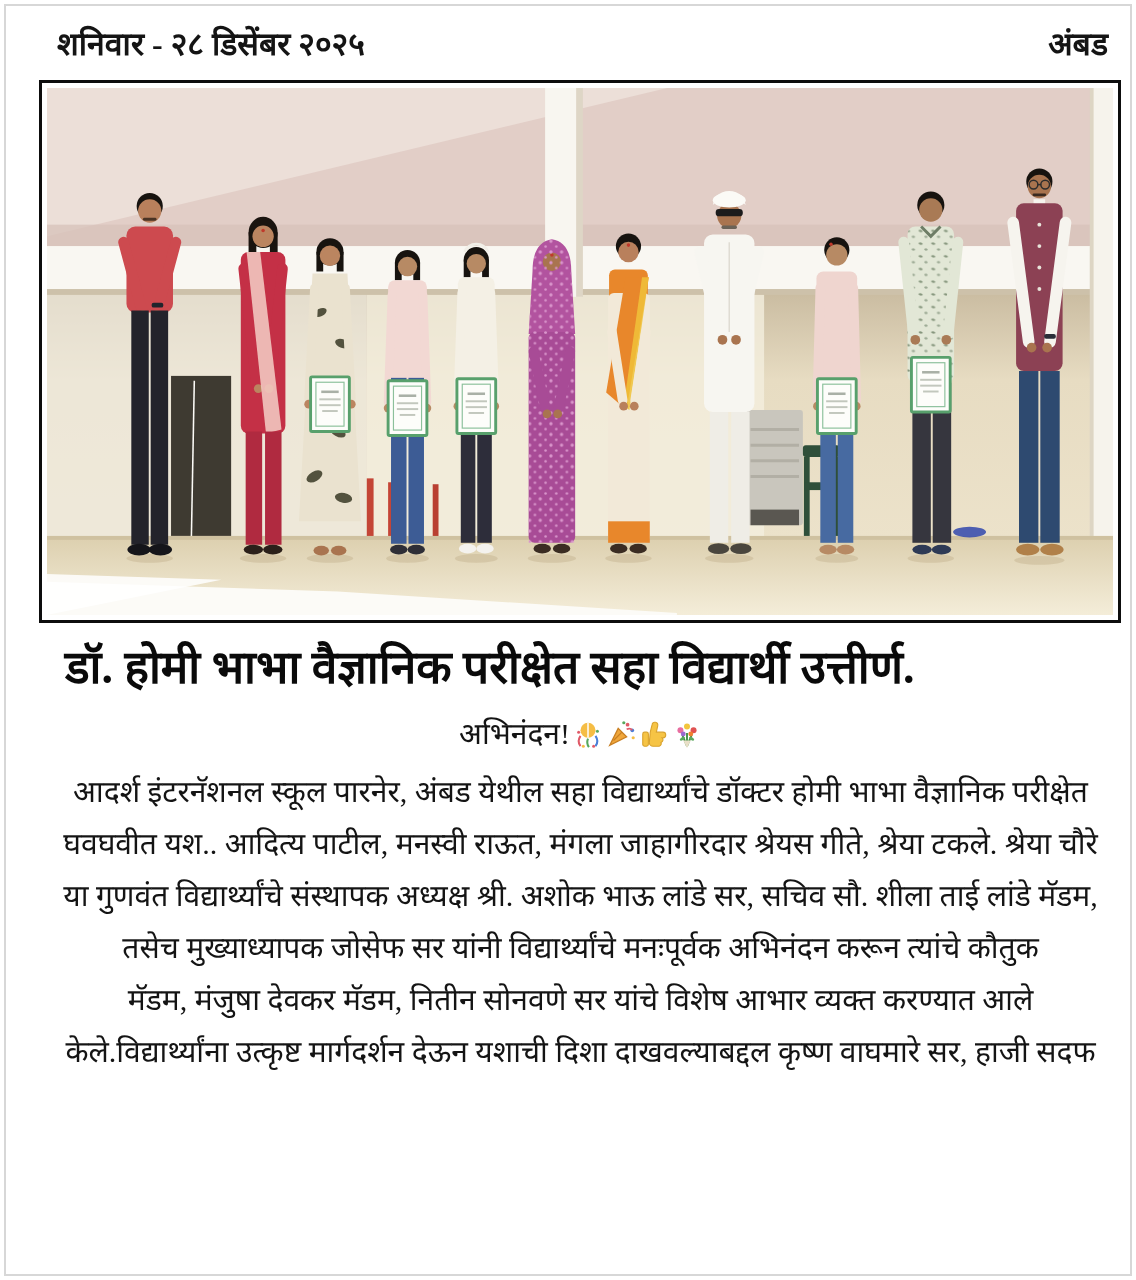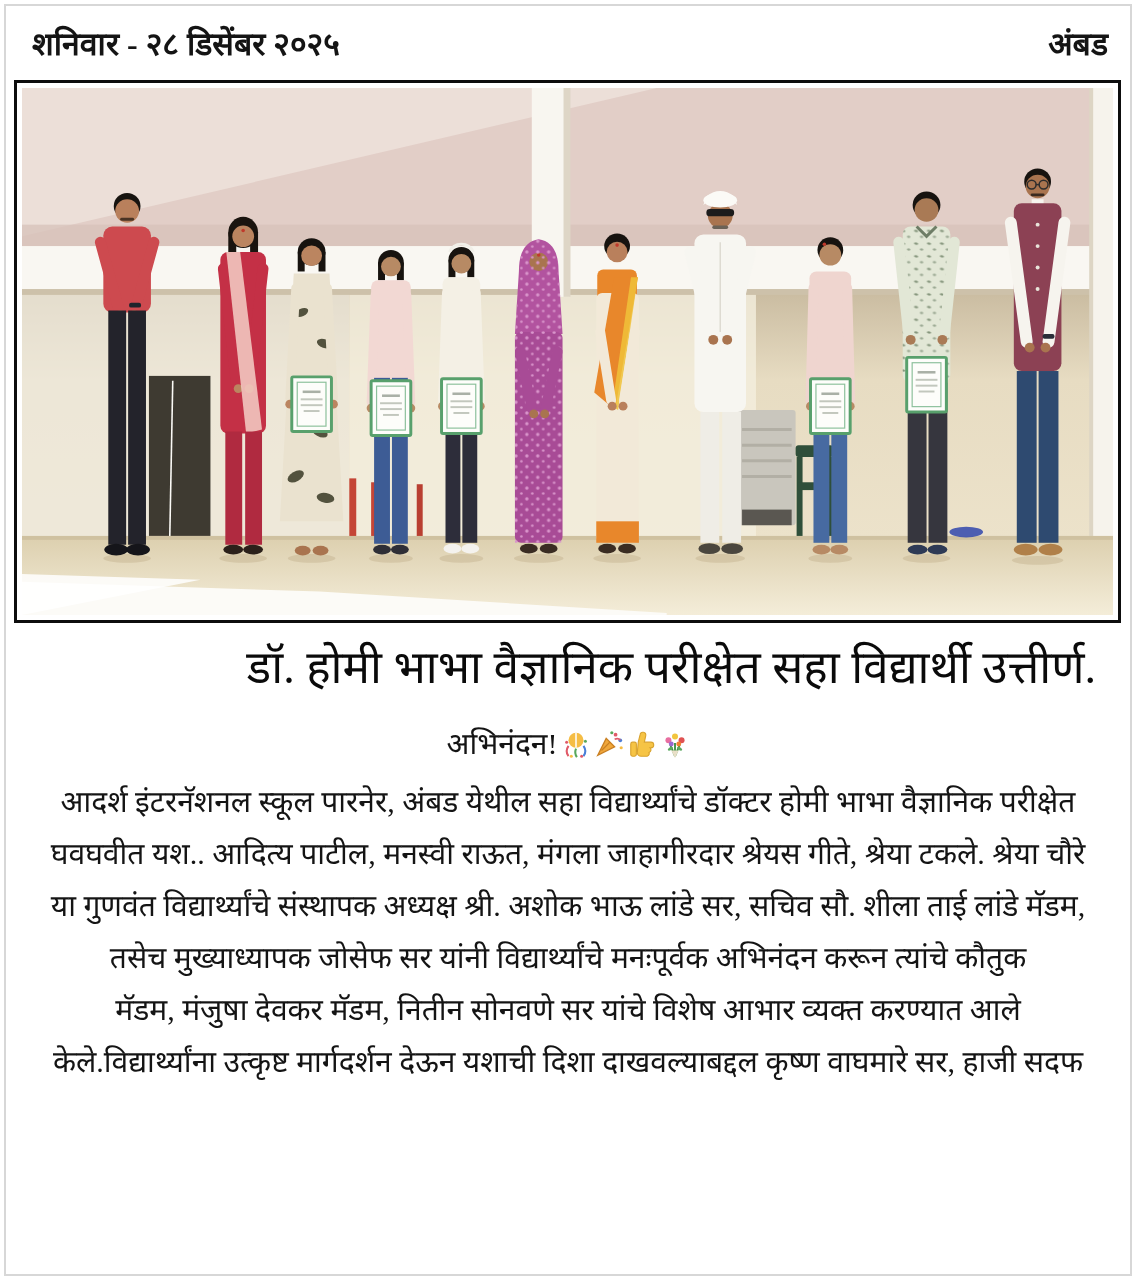--- a/index.html
+++ b/index.html
@@ -2,36 +2,36 @@
 <html><head>
 <meta charset="utf-8">
 <style>
   html,body{margin:0;padding:0;}
   body{
     width:1136px;height:1280px;background:#ffffff;position:relative;
     font-family:"Liberation Serif","DejaVu Serif","DejaVu Sans",serif;
     color:#101010;
   }
   .page{
-    position:absolute;inset:4px;border:2px solid #d7d7d7;background:#fff;overflow:hidden;
+    position:absolute;inset:4px;border:2px solid #d7d7d7;background:#fff;overflow:hidden;padding-left:25px;
   }
   .masthead{
     display:flex;justify-content:space-between;align-items:baseline;
     padding:16px 22px 0 26px;font-weight:bold;font-size:32px;line-height:44px;color:#141414;
   }
   .photo-frame{
     margin:14px 9px 0 8px;border:3px solid #0d0d0d;background:#fff;padding:5px;height:527px;
   }
   .photo-frame svg{display:block;width:100%;height:100%;}
   .headline{
-    margin:14px 34px 0;text-align:right;font-weight:normal;
+    margin:14px 34px 0;text-align:left;font-weight:bold;
     font-size:46px;line-height:62px;color:#0a0a0a;
   }
   .congrats{
-    margin-top:24px;text-align:center;font-size:30px;line-height:42px;color:#141414;
+    margin-top:14px;text-align:center;font-size:30px;line-height:42px;color:#141414;
   }
   .congrats .emoji{display:inline-block;vertical-align:-5px;margin-left:3px;}
   .congrats .emoji svg{width:30px;height:30px;display:inline-block;}
   .body-text{
     margin:6px 28px 0;text-align:center;font-size:30px;line-height:52px;color:#141414;
   }
   .body-text .line{white-space:nowrap;}
 </style>
 </head>
 <body>

